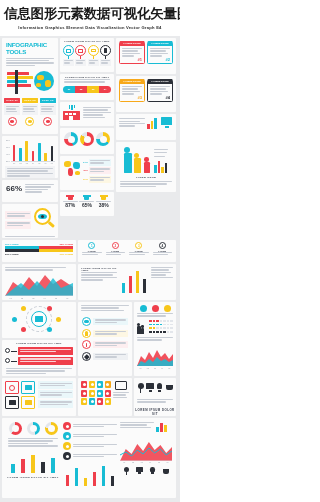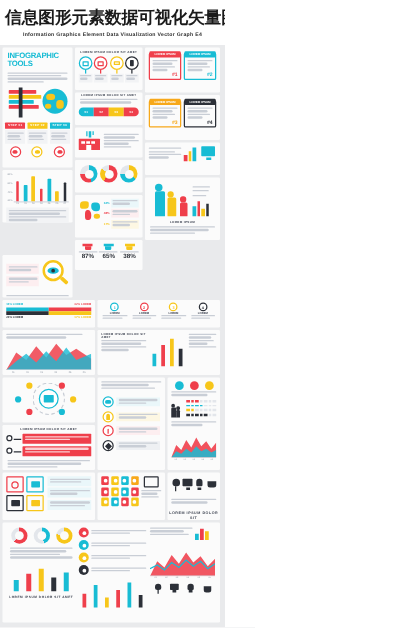--- a/index.html
+++ b/index.html
@@ -328,20 +328,31 @@
         <span>07</span>
       </div>
       <div style="background:#f2f3f5;margin:2px 3px;padding:2px;">
         <div class="bartxt w100"></div>
           <div class="bartxt w90"></div>
           <div class="bartxt w100"></div>
           <div class="bartxt w50"></div>
       </div>
     </div>
 
+    <div class="panel" style="left:2px;top:144px;width:56px;height:22px;">
+      <div style="display:flex;gap:3px;padding:4px;align-items:center;">
+        <div style="font-size:8px;font-weight:bold;color:#2c3038;">66%</div>
+        <div style="flex:1;">
+          <div class="bartxt w100"></div>
+            <div class="bartxt w90"></div>
+            <div class="bartxt w80"></div>
+            <div class="bartxt w60"></div>
+        </div>
+      </div>
+    </div>
 
     <div class="panel" style="left:60px;top:92px;width:54px;height:26px;">
       <div style="display:flex;justify-content:space-around;padding:4px 3px;">
         <div style="width:14px;height:14px;border-radius:50%;background:conic-gradient(#18bcd4 0 45%, #ef3f4b 45% 75%, #e3e6eb 75% 100%);display:flex;align-items:center;justify-content:center;">
           <div style="width:7px;height:7px;border-radius:50%;background:#fbfbfb;"></div>
         </div>
         <div style="width:14px;height:14px;border-radius:50%;background:conic-gradient(#ef3f4b 0 60%, #f7c61a 60% 85%, #e3e6eb 85% 100%);display:flex;align-items:center;justify-content:center;">
           <div style="width:7px;height:7px;border-radius:50%;background:#fbfbfb;"></div>
         </div>
         <div style="width:14px;height:14px;border-radius:50%;background:conic-gradient(#f7c61a 0 35%, #18bcd4 35% 75%, #e3e6eb 75% 100%);display:flex;align-items:center;justify-content:center;">

